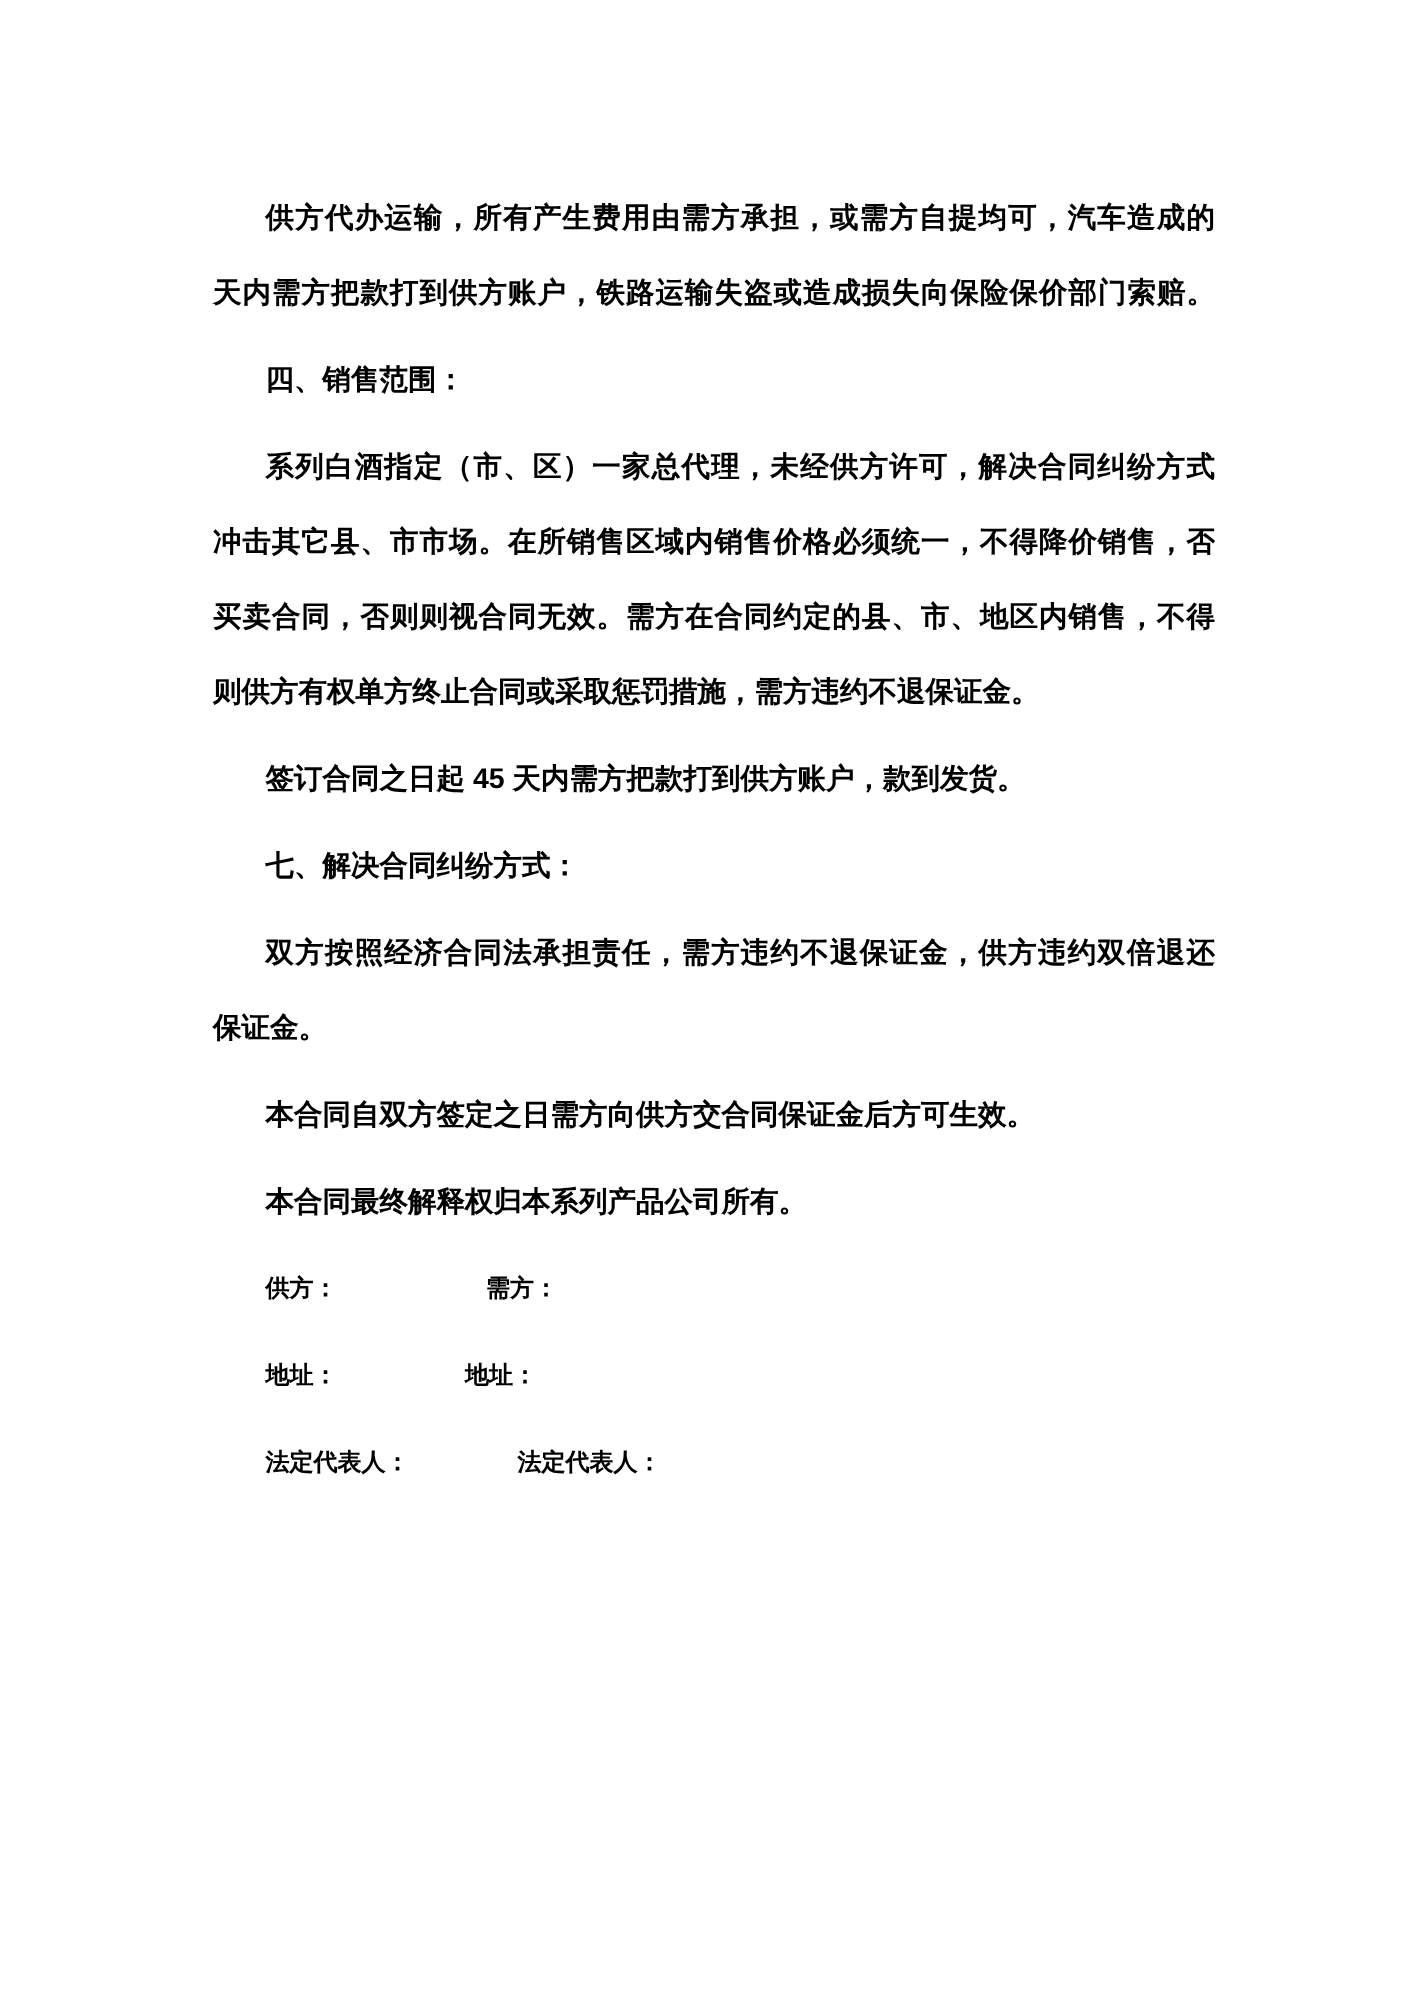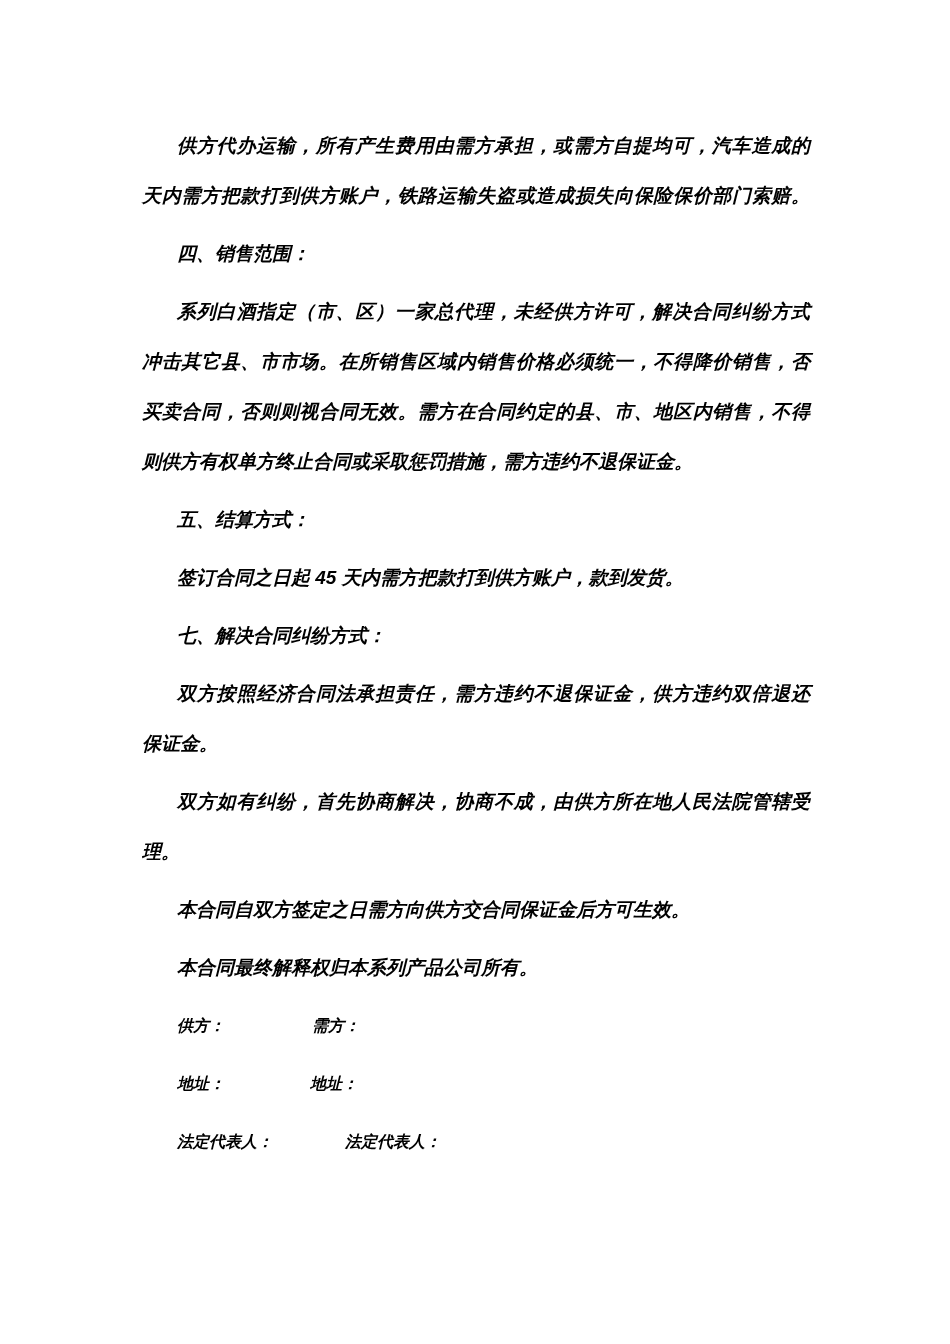--- a/index.html
+++ b/index.html
@@ -15,21 +15,20 @@
   .page {
     box-sizing: border-box;
     width: 950px;
     height: 1344px;
     padding: 121px 140px 0 142px;
     background: #ffffff;
     overflow: hidden;
   }
   .para {
     margin: 0 0 8px 0;
-    font-style: italic;
   }
   .line {
     font-size: 19px;
     line-height: 50px;
     font-weight: 700;
     color: #000000;
     white-space: normal;
   }
   .line.indent {
     text-indent: 35px;
@@ -46,21 +45,21 @@
   .sig {
     position: absolute;
     top: 0;
     font-size: 16px;
     line-height: 50px;
     font-weight: 700;
     color: #000000;
     white-space: nowrap;
   }
   .sig.left { left: 35px; }
-  .sig.right-0 { left: 170px; }
+  .sig.right-0 { left: 182px; }
   .sig.right-1 { left: 168px; }
   .sig.right-2 { left: 203px; }
 </style>
 </head>
 <body>
 
 <div class="page">
 
   <div class="para">
     <div class="line indent full">供方代办运输，所有产生费用由需方承担，或需方自提均可，汽车造成的</div>
@@ -71,42 +70,35 @@
     <div class="line indent">四、销售范围：</div>
   </div>
 
   <div class="para">
     <div class="line indent full">系列白酒指定（市、区）一家总代理，未经供方许可，解决合同纠纷方式</div>
     <div class="line full">冲击其它县、市市场。在所销售区域内销售价格必须统一，不得降价销售，否</div>
     <div class="line full">买卖合同，否则则视合同无效。需方在合同约定的县、市、地区内销售，不得</div>
     <div class="line">则供方有权单方终止合同或采取惩罚措施，需方违约不退保证金。</div>
   </div>
 
-  <div class="para">
-    <div class="line indent">五、结算方式：</div>
-  </div>
 
   <div class="para">
     <div class="line indent">签订合同之日起 45 天内需方把款打到供方账户，款到发货。</div>
   </div>
 
 
   <div class="para">
     <div class="line indent">七、解决合同纠纷方式：</div>
   </div>
 
   <div class="para">
     <div class="line indent full">双方按照经济合同法承担责任，需方违约不退保证金，供方违约双倍退还</div>
     <div class="line">保证金。</div>
   </div>
 
-  <div class="para">
-    <div class="line indent full">双方如有纠纷，首先协商解决，协商不成，由供方所在地人民法院管辖受</div>
-    <div class="line">理。</div>
-  </div>
 
   <div class="para">
     <div class="line indent">本合同自双方签定之日需方向供方交合同保证金后方可生效。</div>
   </div>
 
   <div class="para">
     <div class="line indent">本合同最终解释权归本系列产品公司所有。</div>
   </div>
 
   <div class="para sig-row">

